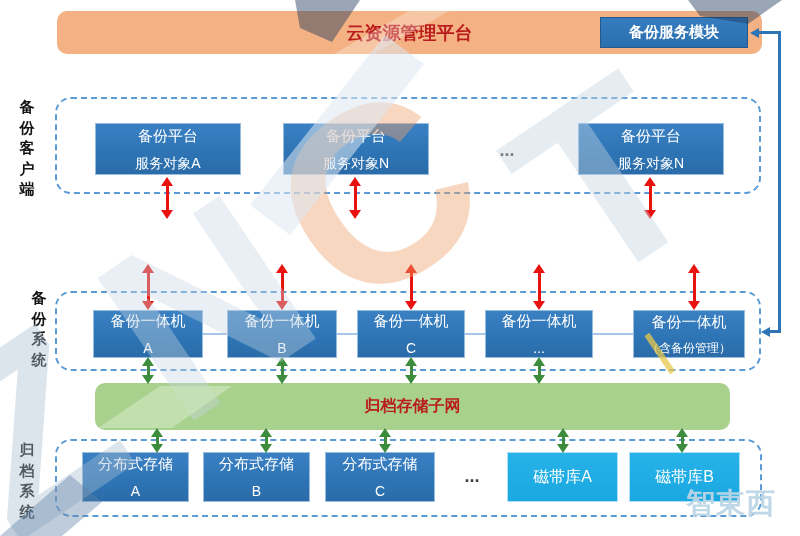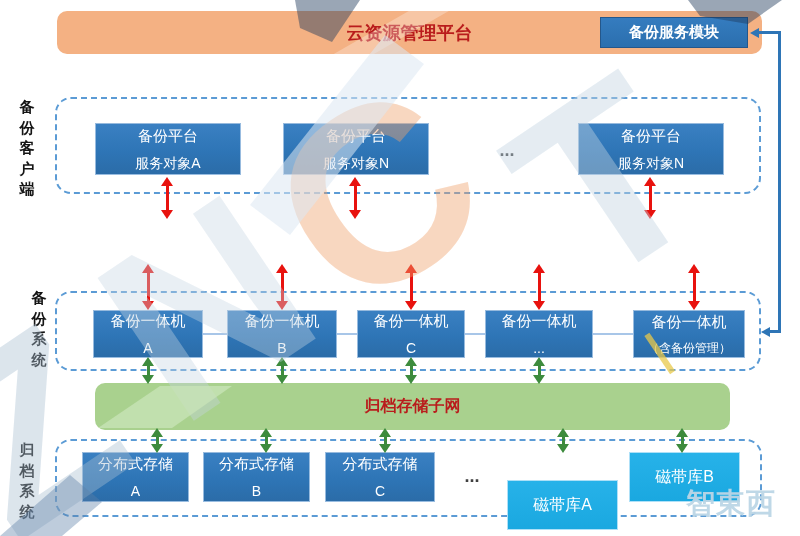--- a/index.html
+++ b/index.html
@@ -199,21 +199,21 @@
   </div>
   <div class="node" style="left:203px;top:452px;width:107px;height:50px;">
     <span class="l1">分布式存储</span>
     <span class="l2">B</span>
   </div>
   <div class="node" style="left:325px;top:452px;width:110px;height:50px;">
     <span class="l1">分布式存储</span>
     <span class="l2">C</span>
   </div>
   <div class="dots" style="left:457px;top:466px;width:30px;">...</div>
-  <div class="node node-cyan" style="left:507px;top:480px;width:111px;height:50px;">
+  <div class="node node-cyan" style="left:507px;top:452px;width:111px;height:50px;">
     <span class="l1">磁带库A</span>
   </div>
   <div class="node node-cyan" style="left:629px;top:452px;width:111px;height:50px;">
     <span class="l1">磁带库B</span>
   </div>
 
   <div class="conn-arrow" style="left:750px;top:28px;"></div>
   <div class="conn" style="left:759px;top:31px;width:22px;height:3px;"></div>
   <div class="conn" style="left:778px;top:31px;width:3px;height:302px;"></div>
   <div class="conn" style="left:770px;top:330px;width:11px;height:3px;"></div>

